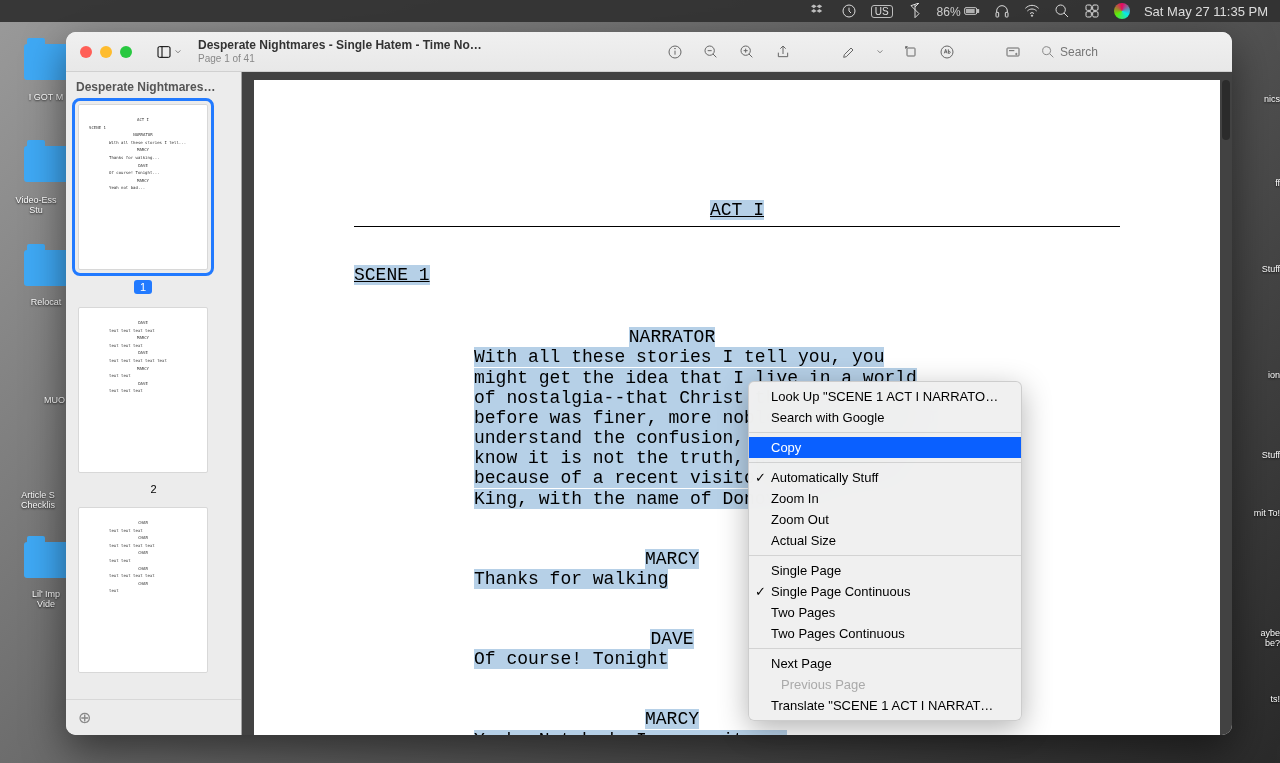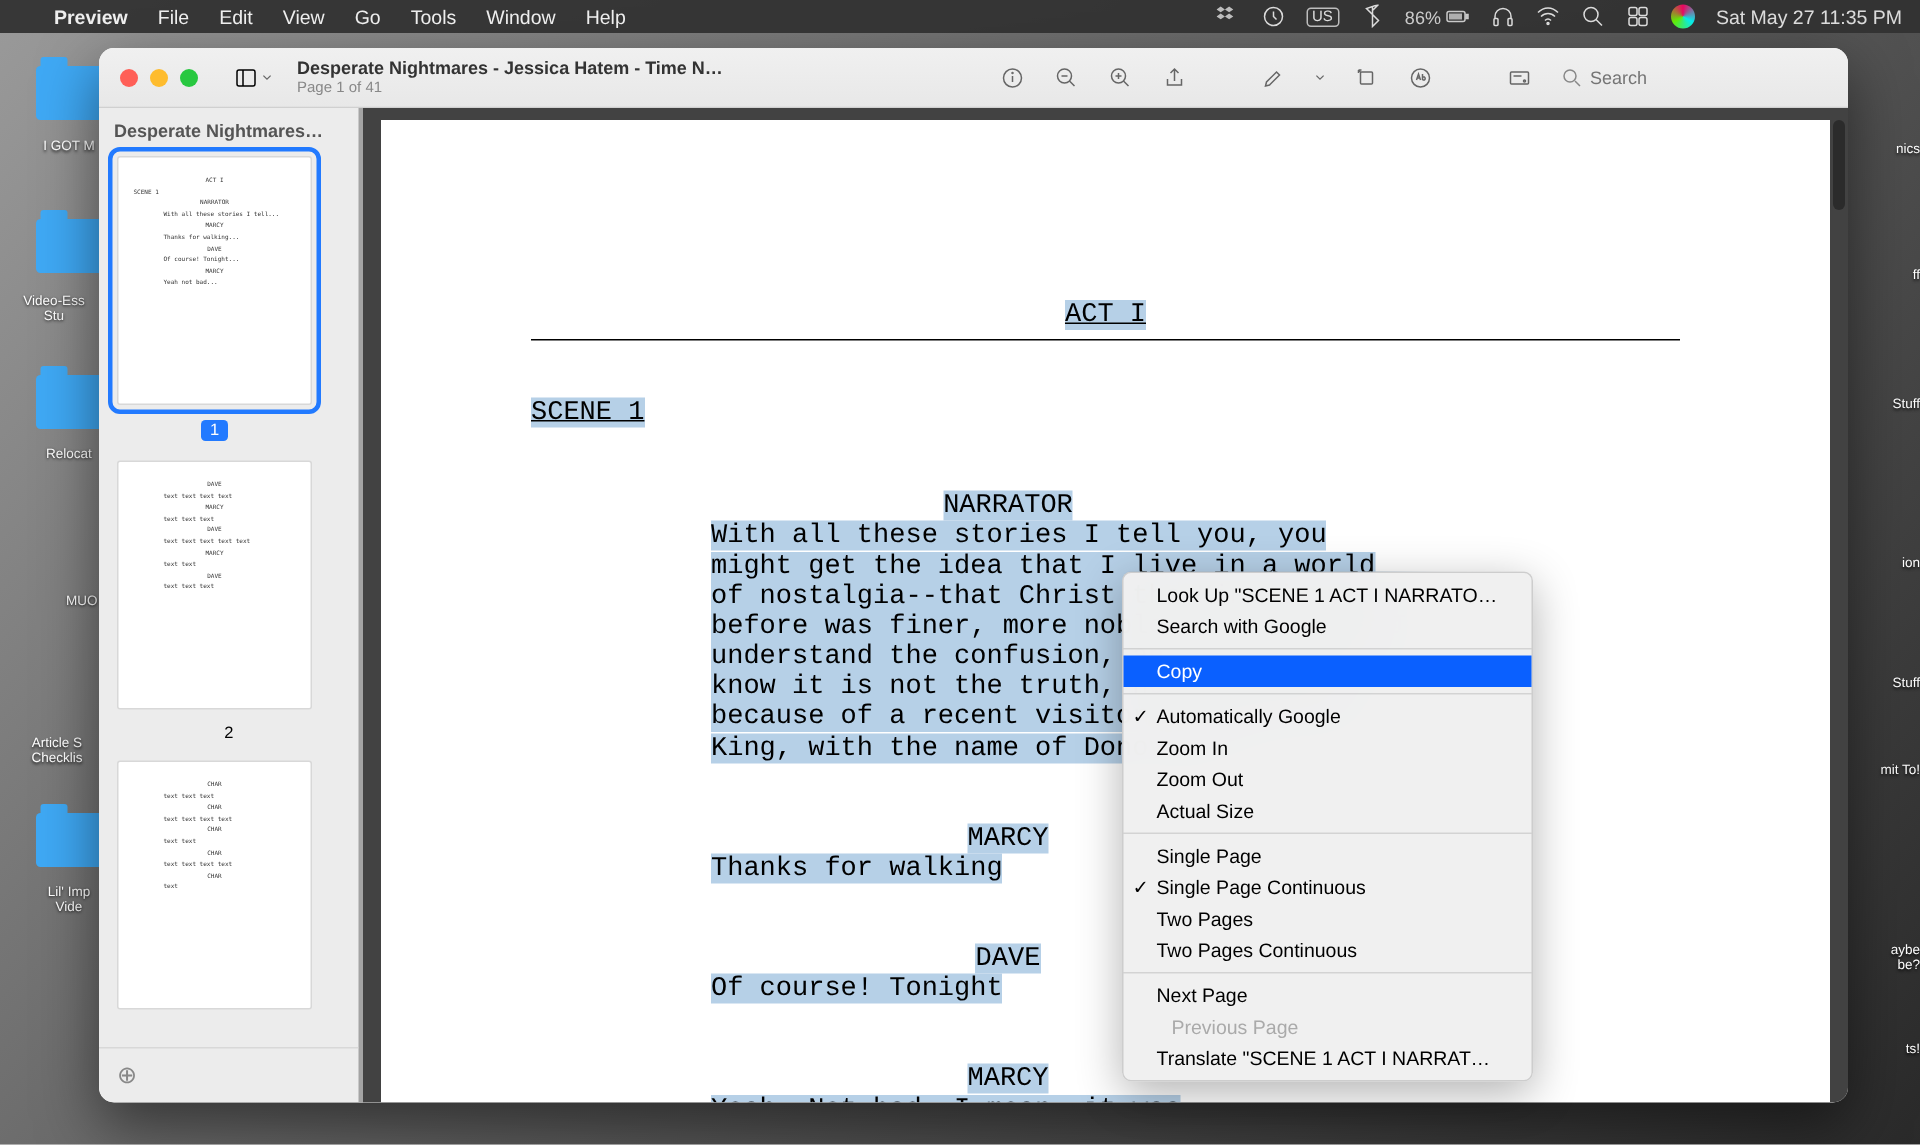--- a/index.html
+++ b/index.html
@@ -31,21 +31,21 @@
 .title-stack .t { font-size: 12px; font-weight: 600; color: #333; max-width: 290px; white-space: nowrap; overflow: hidden; text-overflow: ellipsis; }
 .title-stack .s { font-size: 10px; color: #888; }
 .toolbar-right { margin-left: auto; display: flex; align-items: center; gap: 18px; padding-right: 12px; color: #666; }
 .toolbar-icon { width: 18px; height: 18px; display: flex; align-items: center; justify-content: center; }
 .search-box { display: flex; align-items: center; border: none; width: 180px; font-size: 12px; color: #888; }
 .search-box input { border: none; outline: none; margin-left: 4px; font-size: 12px; width: 140px; background: transparent; }
 
 .content { display: flex; flex: 1; overflow: hidden; }
 
 
-.sidebar { width: 176px; background: #ececec; border-right: 3px solid #a3a3a3; display: flex; flex-direction: column; overflow-y: auto; }
+.sidebar { width: 176px; background: #ececec; border-right: 1px solid #a3a3a3; display: flex; flex-direction: column; overflow-y: auto; }
 .sidebar-title { font-size: 12px; font-weight: 600; color: #555; padding: 8px 10px 6px; white-space: nowrap; overflow: hidden; text-overflow: ellipsis; }
 .thumb-wrap { margin: 4px 12px 8px; }
 .thumb { width: 130px; height: 166px; background: #fff; border: 1px solid #d8d8d8; border-radius: 2px; padding: 12px 10px; font-size: 4px; color: #333; line-height: 1.4; position: relative; }
 .thumb.selected { outline: 3px solid #227aff; outline-offset: 3px; }
 .thumb-inner { font-family: monospace; }
 .thumb-inner div { margin-bottom: 2px; }
 .tc { text-align: center; } .ti { padding-left: 20px; }
 .pnum { text-align: center; font-size: 11px; margin-top: 10px; }
 .pnum.sel { display: inline-block; background: #227aff; color: #fff; border-radius: 3px; padding: 1px 6px; margin-left: 56px; }
 .sidebar-footer { margin-top: auto; padding: 8px 12px; border-top: 1px solid #d8d8d8; color: #888; font-size: 16px; }
@@ -94,31 +94,20 @@
 <div class="desktop-label" style="right:0; top:178px; text-align:right;">ff</div>
 <div class="desktop-label" style="right:0; top:264px; text-align:right;">Stuff</div>
 <div class="desktop-label" style="right:0; top:370px; text-align:right;">ion</div>
 <div class="desktop-label" style="right:0; top:450px; text-align:right;">Stuff</div>
 <div class="desktop-label" style="right:0; top:508px; text-align:right;">mit To!</div>
 <div class="desktop-label" style="right:0; top:600px; text-align:right; white-space:pre-line;margin-top:28px;">aybe
 be?</div>
 <div class="desktop-label" style="right:0; top:694px; text-align:right;">ts!</div>
 
 <div class="menubar">
-  <div class="menubar-left">
-    <span class="apple-logo"></span>
-    <span class="menubar-item" style="font-weight:600;">Preview</span>
-    <span class="menubar-item">File</span>
-    <span class="menubar-item">Edit</span>
-    <span class="menubar-item">View</span>
-    <span class="menubar-item">Go</span>
-    <span class="menubar-item">Tools</span>
-    <span class="menubar-item">Window</span>
-    <span class="menubar-item">Help</span>
-  </div>
   <div class="menubar-right">
     <svg class="icon" viewBox="0 0 24 24">
         <path d="M6 3l6 4-6 4-6-4zM18 3l6 4-6 4-6-4zM6 13l6 4-6 4-6-4zM18 13l6 4-6 4-6-4z" fill="#ccc" stroke="none" transform="scale(0.7)"></path>
       </svg>
     <svg class="icon" viewBox="0 0 24 24">
         <circle cx="12" cy="12" r="9"></circle>
         <path d="M12 7v5l3 3"></path>
       </svg>
     <span class="battery-pill">US</span>
     <svg class="icon" viewBox="0 0 24 24">
@@ -163,21 +152,21 @@
     <div class="view-btn">
       <svg class="icon" viewBox="0 0 24 24">
           <rect x="3" y="4" width="18" height="16" rx="2"></rect>
           <line x1="9" y1="4" x2="9" y2="20"></line>
         </svg>
       <svg width="8" height="8" viewBox="0 0 10 10">
           <path d="M2 3l3 3 3-3" stroke="#666" fill="none"></path>
         </svg>
     </div>
     <div class="title-stack">
-      <span class="t">Desperate Nightmares - Jessica Hatem - Time No…</span>
+      <span class="t">Desperate Nightmares - Single Hatem - Time No…</span>
       <span class="s">Page 1 of 41</span>
     </div>
     <div class="toolbar-right">
       <span class="toolbar-icon">
           <svg class="icon" viewBox="0 0 24 24">
             <circle cx="12" cy="12" r="9"></circle>
             <line x1="12" y1="10" x2="12" y2="16"></line>
             <circle cx="12" cy="7" r="0.5" fill="#666"></circle>
           </svg>
         </span>
@@ -318,21 +307,21 @@
     </div>
   </div>
 </div>
 
 <div class="ctxmenu" id="ctxmenu">
     <div class="ctx-item">Look Up "SCENE 1 ACT I NARRATOR With…"</div>
     <div class="ctx-item">Search with Google</div>
     <div class="ctx-sep"></div>
     <div class="ctx-item hi">Copy</div>
     <div class="ctx-sep"></div>
-    <div class="ctx-item checked">Automatically Google</div>
+    <div class="ctx-item checked">Automatically Stuff</div>
     <div class="ctx-item">Zoom In</div>
     <div class="ctx-item">Zoom Out</div>
     <div class="ctx-item">Actual Size</div>
     <div class="ctx-sep"></div>
     <div class="ctx-item">Single Page</div>
     <div class="ctx-item checked">Single Page Continuous</div>
     <div class="ctx-item">Two Pages</div>
     <div class="ctx-item">Two Pages Continuous</div>
     <div class="ctx-sep"></div>
     <div class="ctx-item">Next Page</div>

